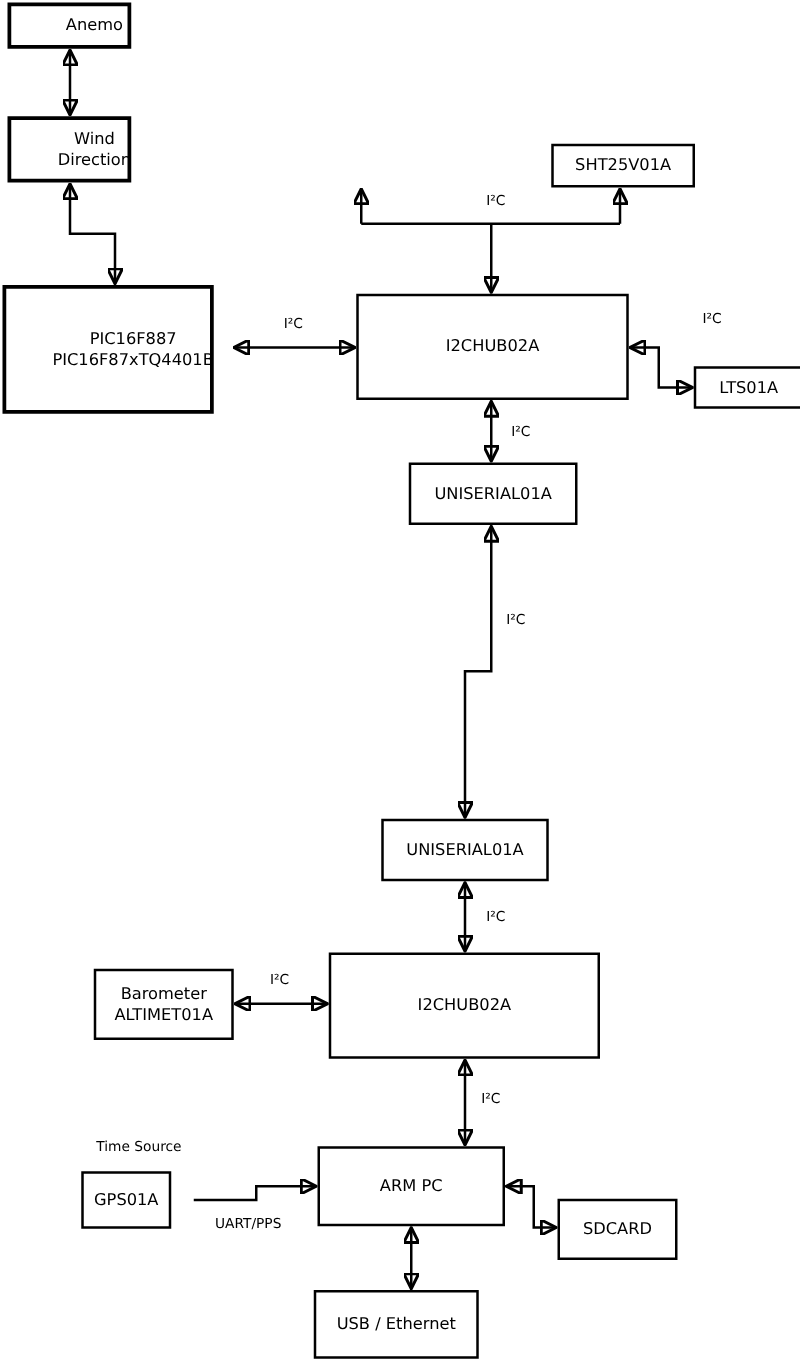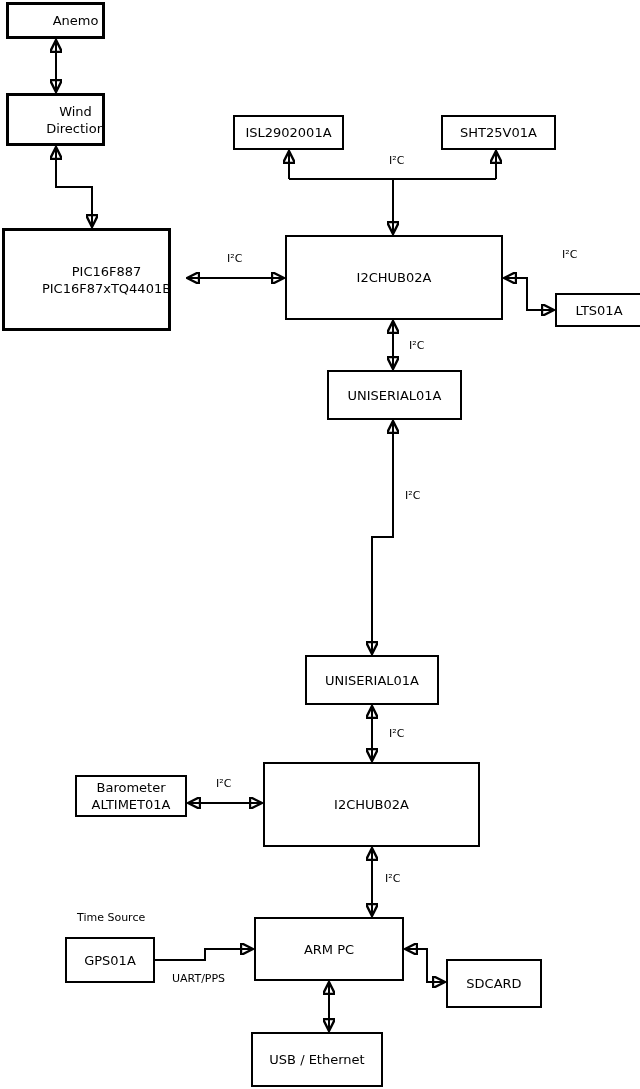--- a/index.html
+++ b/index.html
@@ -73,38 +73,37 @@
   </svg>
 
   <div class="box thick" style="left:6px;top:2px;width:99px;height:37px">Anemo</div>
 
   <div class="box thick" style="left:6px;top:93px;width:99px;height:53px">Wind
 Direction</div>
 
   <div class="box thick" style="left:2px;top:228px;width:169px;height:103px">PIC16F887
 PIC16F87xTQ4401B</div>
 
-  <div class="box" style="left:233px;top:115px;width:111px;height:35px">ISL2902001A</div>
 
   <div class="box" style="left:441px;top:115px;width:115px;height:35px">SHT25V01A</div>
 
   <div class="box" style="left:285px;top:235px;width:218px;height:85px">I2CHUB02A</div>
 
   <div class="box" style="left:555px;top:293px;width:88px;height:34px">LTS01A</div>
 
   <div class="box" style="left:327px;top:370px;width:135px;height:50px">UNISERIAL01A</div>
 
   <div class="box" style="left:305px;top:655px;width:134px;height:50px">UNISERIAL01A</div>
 
   <div class="box" style="left:263px;top:762px;width:217px;height:85px">I2CHUB02A</div>
 
-  <div class="box" style="left:75px;top:775px;width:112px;height:42px">Barometer
+  <div class="box" style="left:75px;top:775px;width:112px;height:57px">Barometer
 ALTIMET01A</div>
 
-  <div class="box" style="left:65px;top:937px;width:90px;height:46px">GPS01A</div>
+  <div class="box" style="left:65px;top:937px;width:72px;height:46px">GPS01A</div>
 
   <div class="box" style="left:254px;top:917px;width:150px;height:64px">ARM PC</div>
 
   <div class="box" style="left:446px;top:959px;width:96px;height:49px">SDCARD</div>
 
   <div class="box" style="left:251px;top:1032px;width:132px;height:55px">USB / Ethernet</div>
 
   <span class="lbl" style="left:389px;top:153px">I²C</span>
 
   <span class="lbl" style="left:227px;top:251px">I²C</span>

